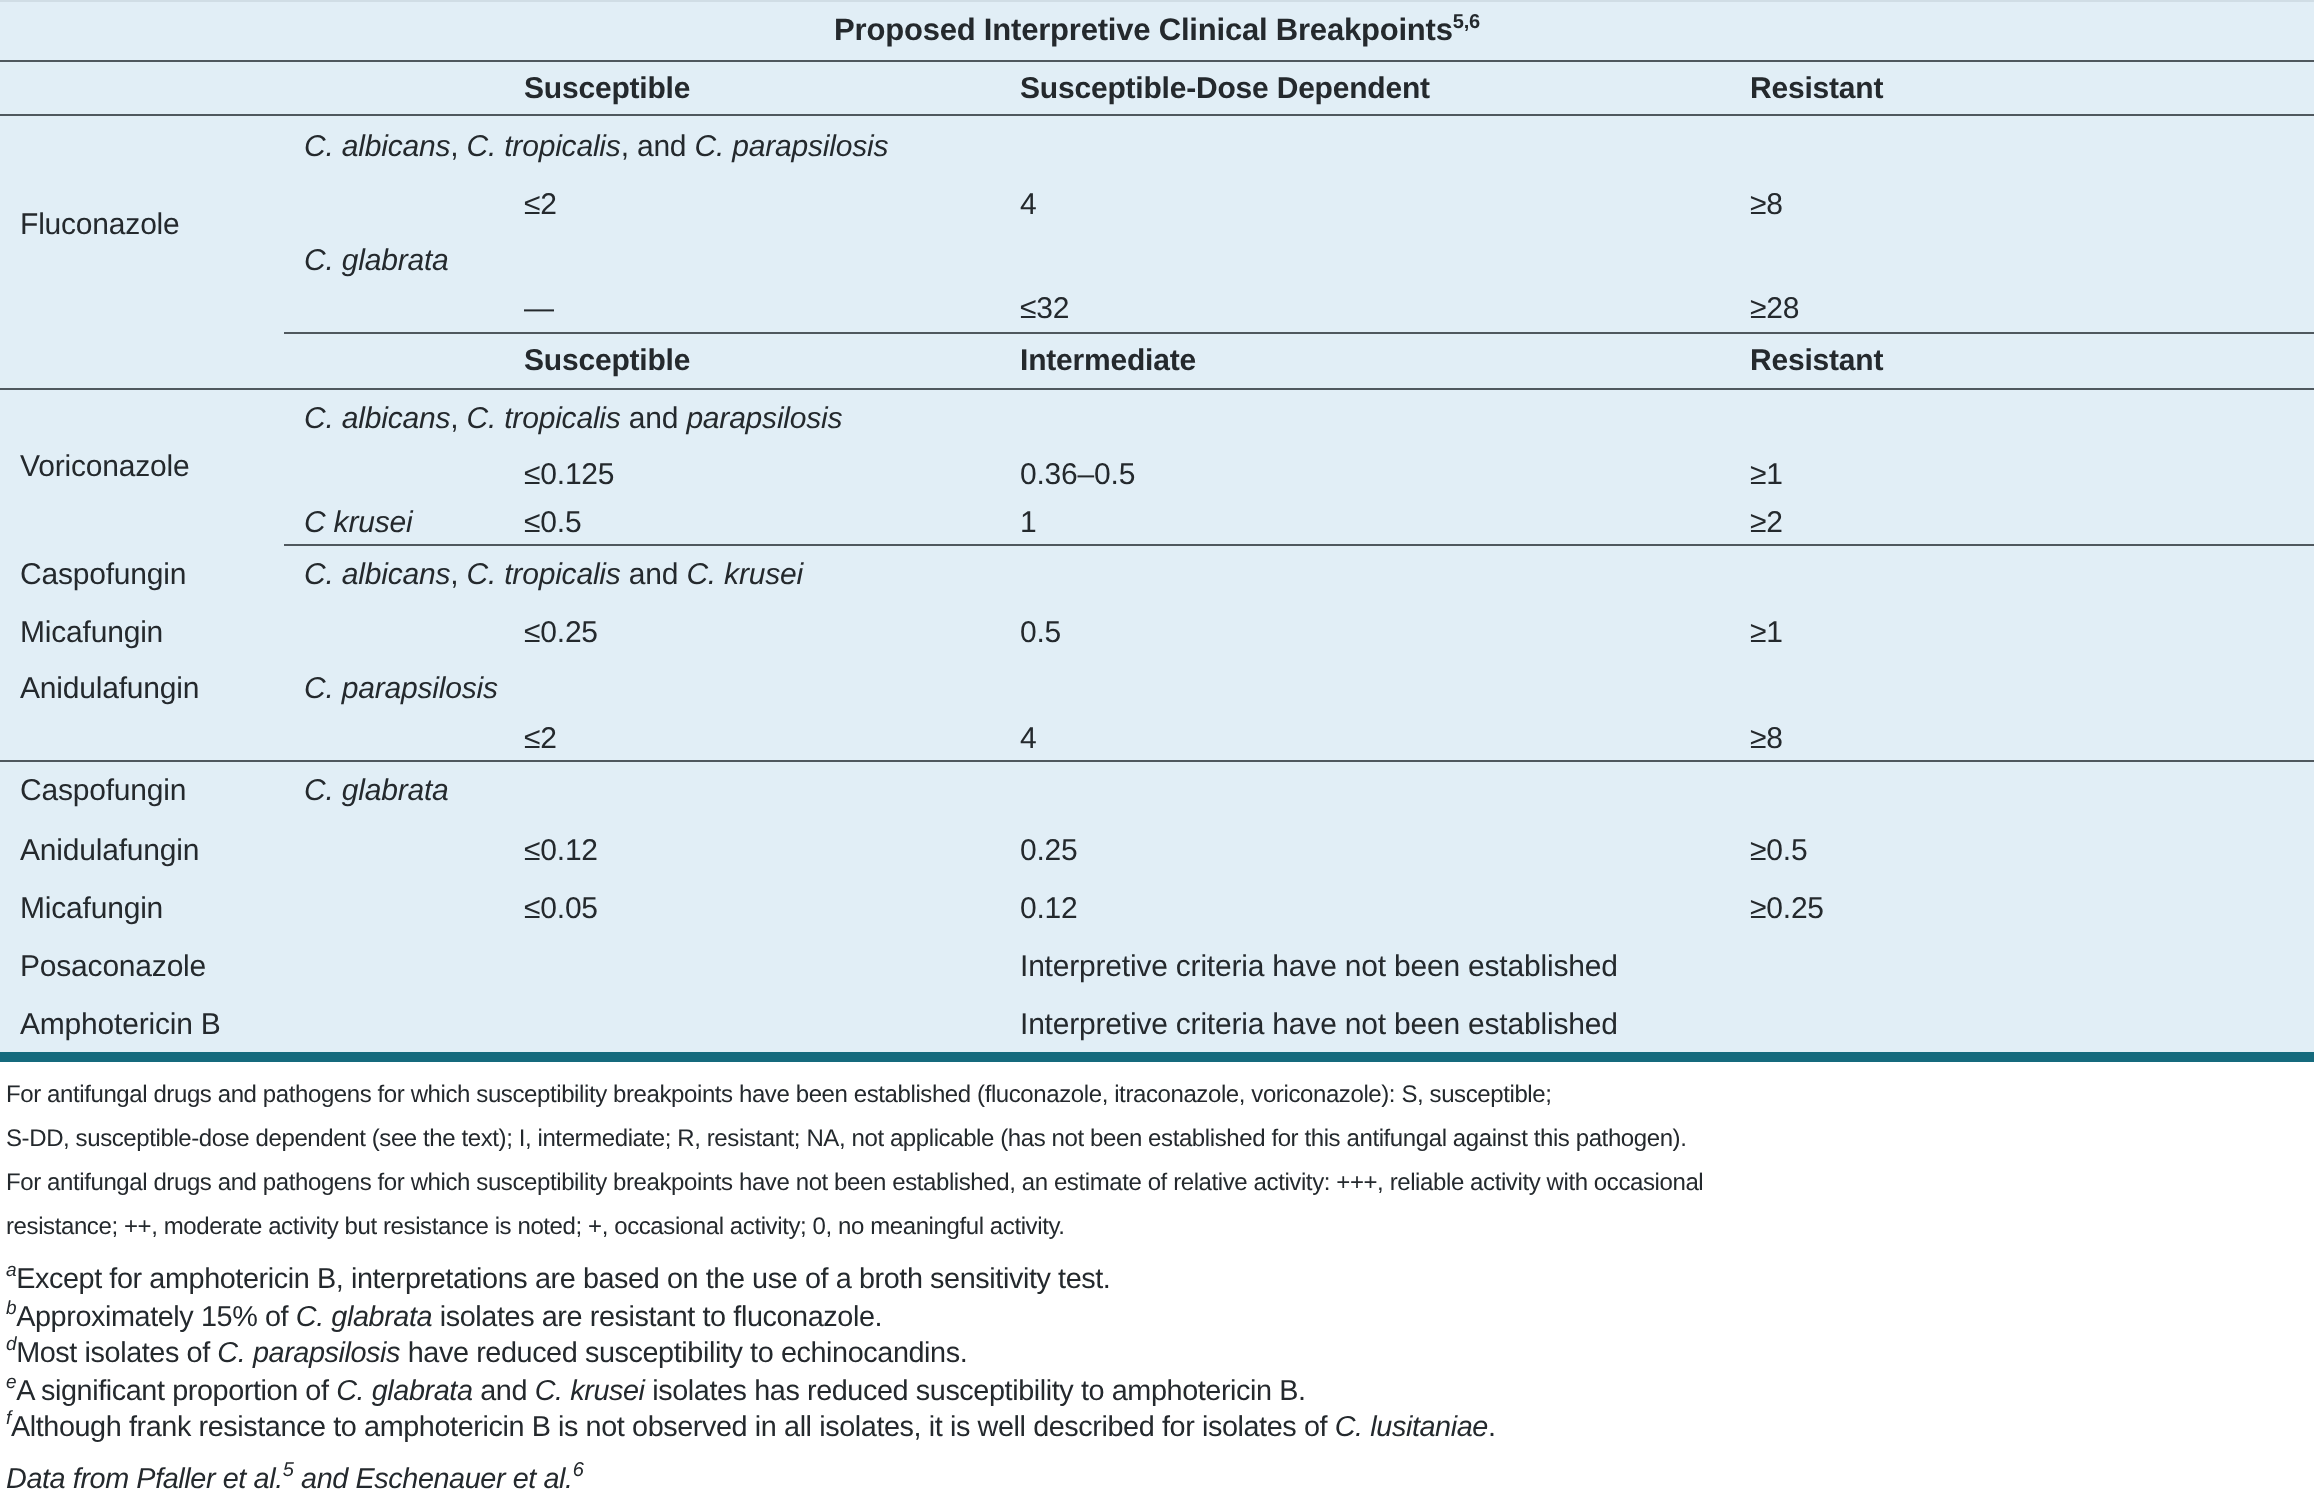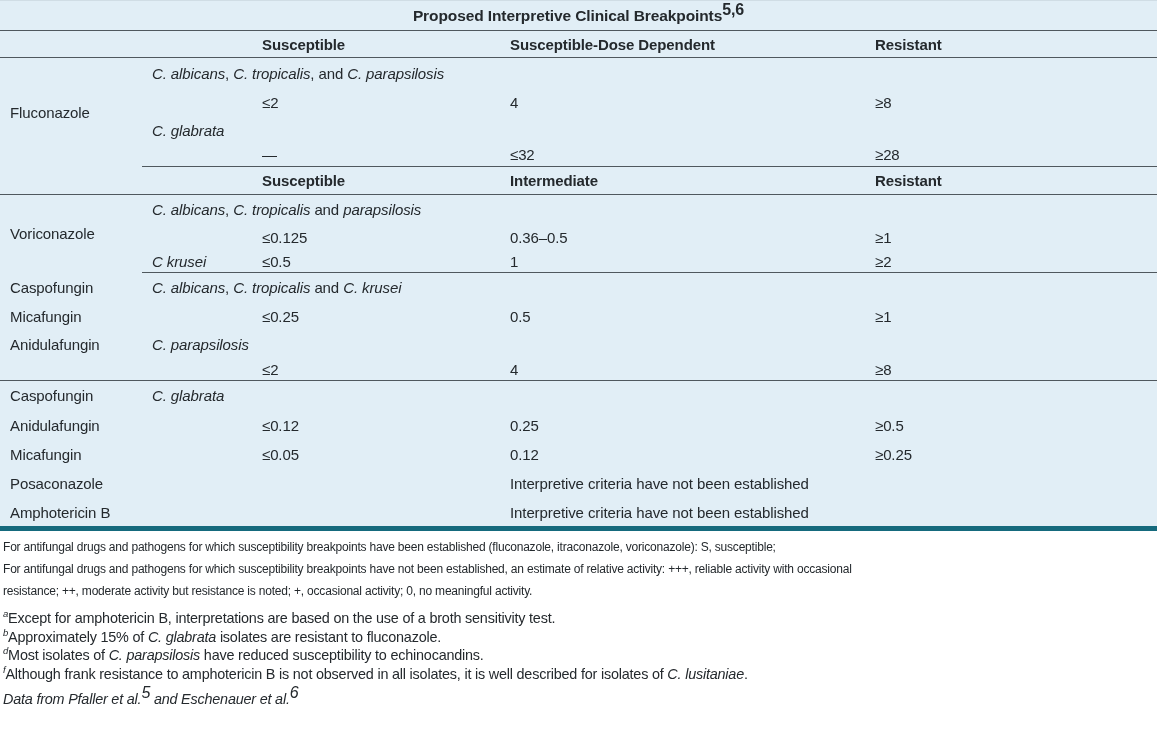--- a/index.html
+++ b/index.html
@@ -14,21 +14,21 @@
     background: #e1eef6;
     border-top: 1px solid #d0dde5;
     border-bottom: 5px solid #156a7d;
     font-size: 15px; letter-spacing: -0.1px;
   }
   .bp-table td { padding: 0 0 0 10px; vertical-align: middle; overflow: hidden; white-space: nowrap; }
   tr.rule > td { border-bottom: 1px solid #4f585e; }
   td.title-cell { text-align: center; font-weight: bold; font-size: 15.5px; padding: 0; }
   tr.hdr td { font-weight: bold; }
   td.species { font-style: normal; }
-  sup { font-size: 16px; vertical-align: super; line-height: 0; }
+  sup { font-size: 10px; vertical-align: super; line-height: 0; }
   
   .rh22 td { height: 22px; } .rh23 td { height: 23px; }
   .rh26 td { height: 26px; } .rh27 td { height: 27px; }
   .rh28 td { height: 28px; } .rh29 td { height: 29px; }
   .rh30 td { height: 30px; } .rh31 td { height: 31px; }
   
   .footnotes { padding: 5px 2px 0 3px; }
   .fn-general .fn-line {
     font-size: 12px; line-height: 22px; letter-spacing: -0.2px; white-space: nowrap;
   }
@@ -157,23 +157,25 @@
       <td>Amphotericin B</td>
       <td colspan="2"></td>
       <td colspan="2">Interpretive criteria have not been established</td>
     </tr>
   </tbody>
 </table>
 
 <div class="footnotes">
   <div class="fn-general">
     <div class="fn-line">For antifungal drugs and pathogens for which susceptibility breakpoints have been established (fluconazole, itraconazole, voriconazole): S, susceptible;</div>
+    <div class="fn-line">S-DD, susceptible-dose dependent (see the text); I, intermediate; R, resistant; NA, not applicable (has not been established for this antifungal against this pathogen).</div>
     <div class="fn-line">For antifungal drugs and pathogens for which susceptibility breakpoints have not been established, an estimate of relative activity: +++, reliable activity with occasional</div>
     <div class="fn-line">resistance; ++, moderate activity but resistance is noted; +, occasional activity; 0, no meaningful activity.</div>
   </div>
   <div class="fn-notes">
     <div class="note"><sup>a</sup><span>Except for amphotericin B, interpretations are based on the use of a broth sensitivity test.</span></div>
     <div class="note"><sup>b</sup><span>Approximately 15% of <i>C. glabrata</i> isolates are resistant to fluconazole.</span></div>
     <div class="note"><sup>d</sup><span>Most isolates of <i>C. parapsilosis</i> have reduced susceptibility to echinocandins.</span></div>
+    <div class="note"><sup>e</sup><span>A significant proportion of <i>C. glabrata</i> and <i>C. krusei</i> isolates has reduced susceptibility to amphotericin B.</span></div>
     <div class="note"><sup>f</sup><span>Although frank resistance to amphotericin B is not observed in all isolates, it is well described for isolates of <i>C. lusitaniae</i>.</span></div>
   </div>
   <div class="fn-source">Data from Pfaller et al.<sup>5</sup> and Eschenauer et al.<sup>6</sup></div>
 </div>
 
 </body></html>

